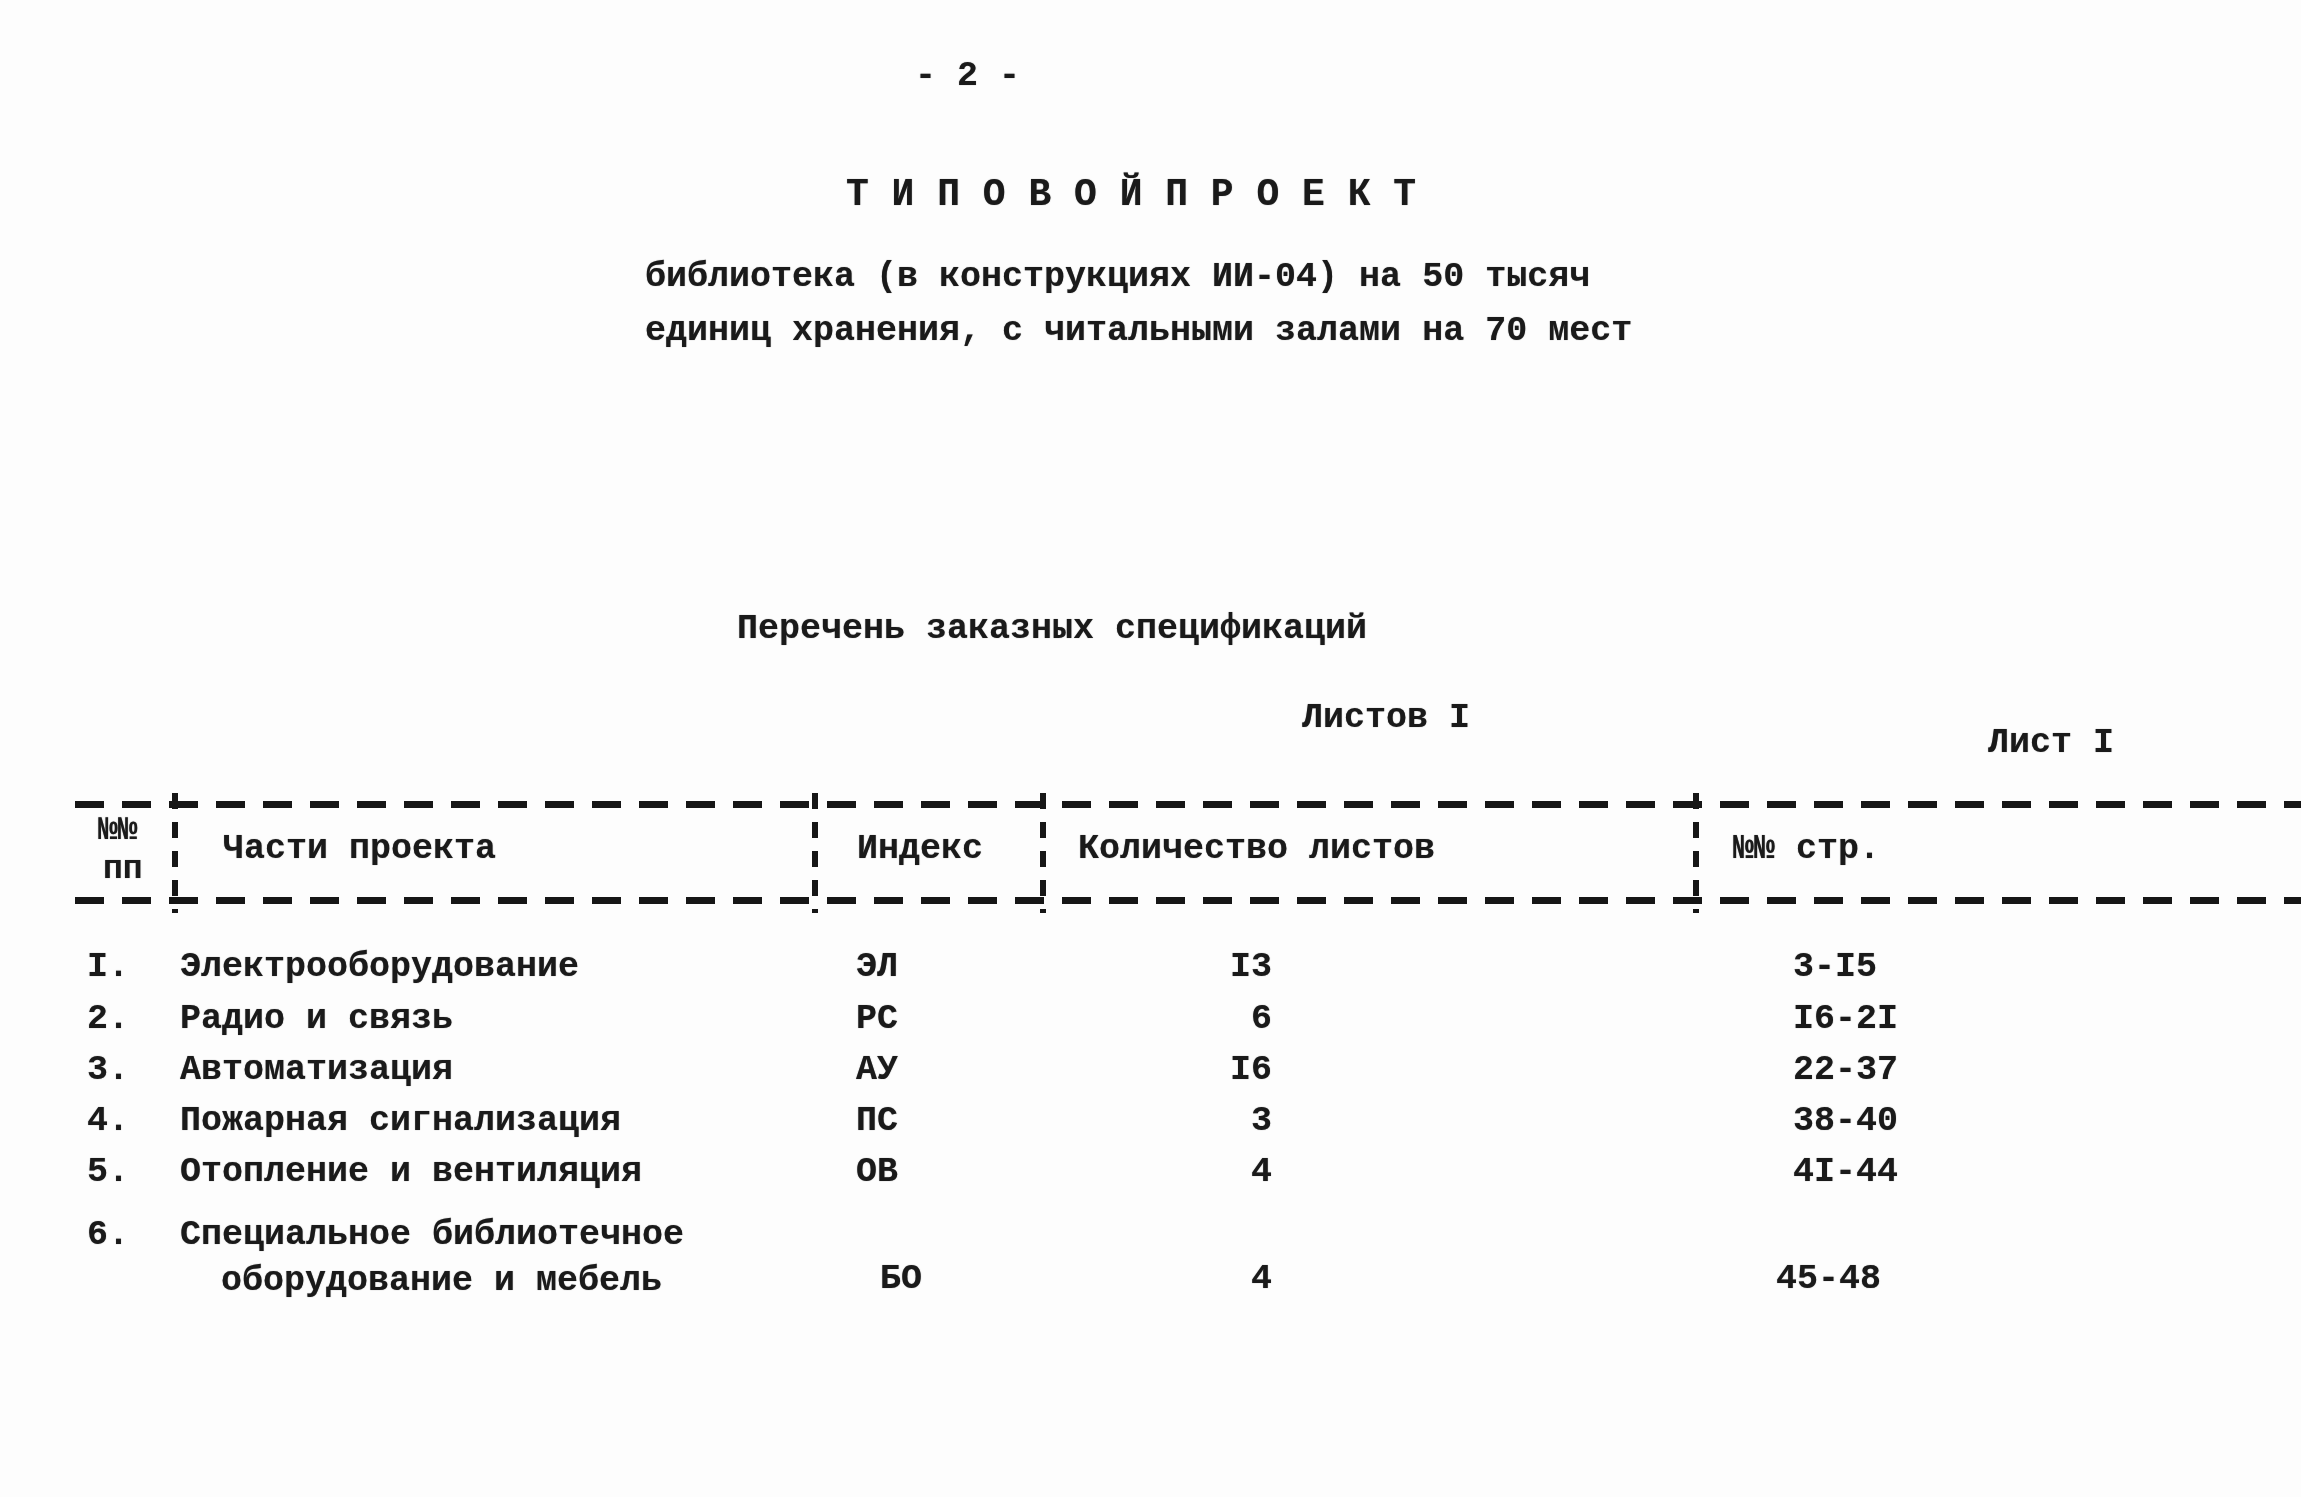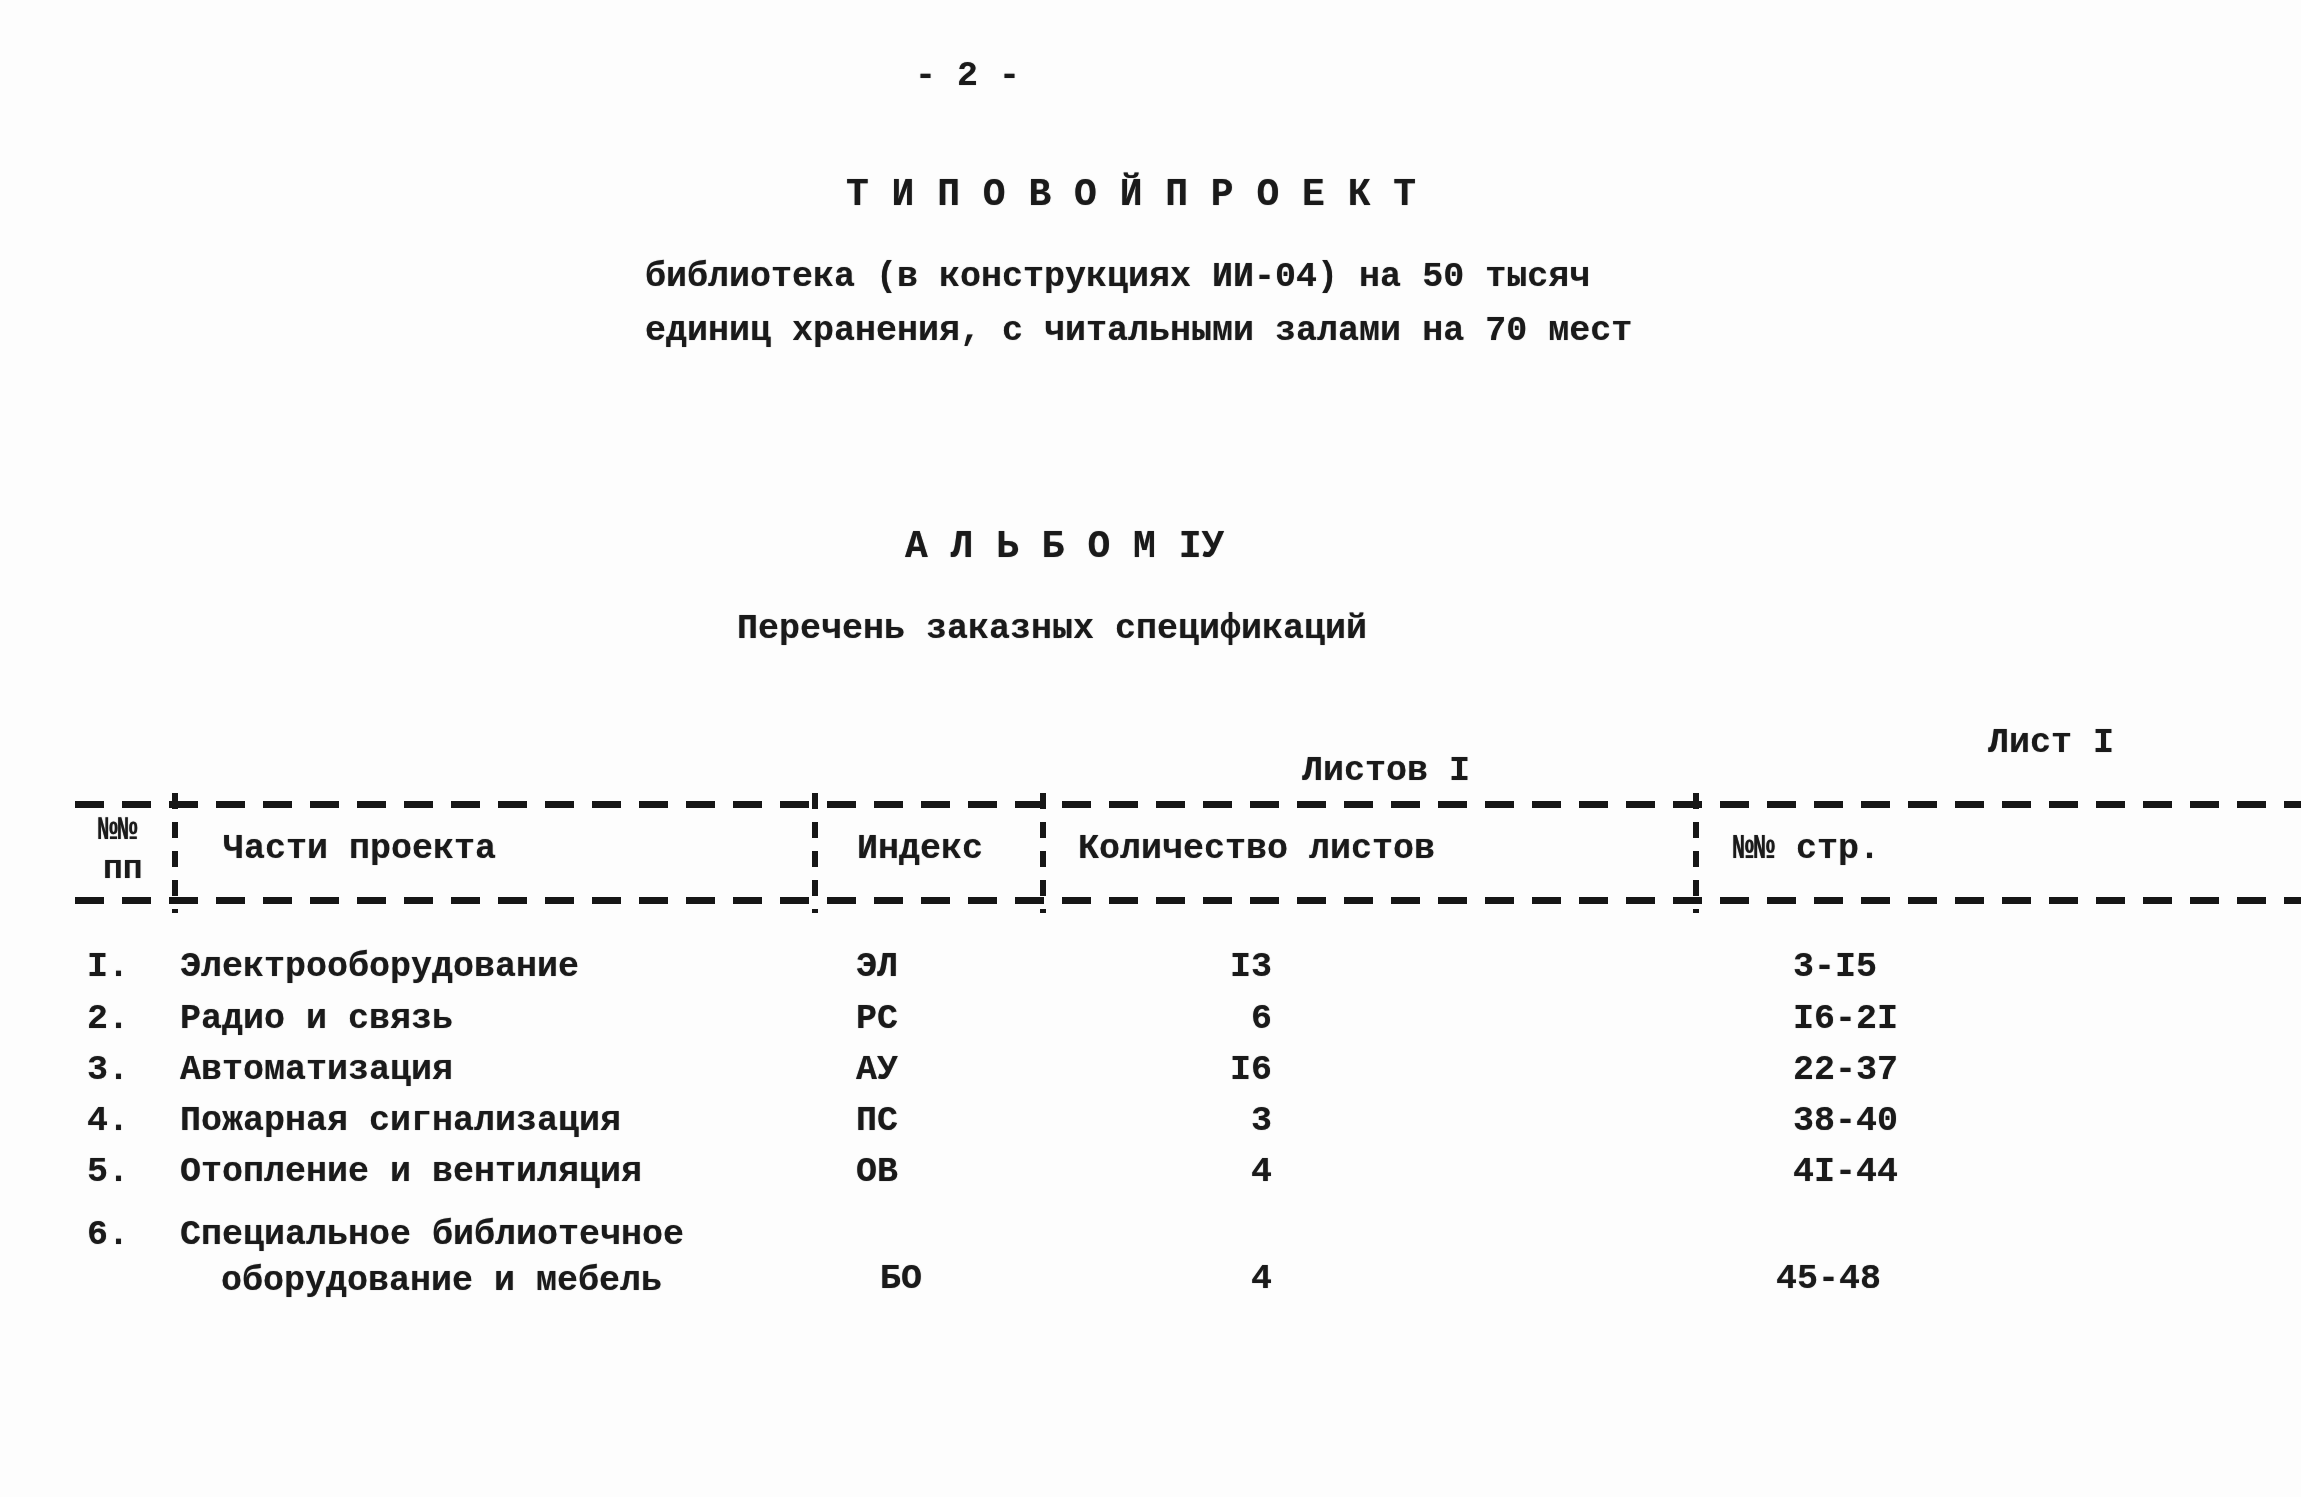--- a/index.html
+++ b/index.html
@@ -47,25 +47,24 @@
 
 <div class="page">
 
   <div class="abs t35" style="left:915px; top:55px;">- 2 -</div>
 
   <div class="abs t38" style="left:830px; top:172px;margin-left:16px;">Т И П О В О Й   П Р О Е К Т</div>
 
   <div class="abs t35" style="left:645px; top:256px;">библиотека (в конструкциях ИИ-04) на 50 тысяч</div>
   <div class="abs t35" style="left:645px; top:310px;">единиц хранения, с читальными залами на 70 мест</div>
 
-  <div class="abs t38" style="left:905px; top:524px;">А Л Ь Б О М  IУ</div>
 
   <div class="abs t35" style="left:737px; top:608px;">Перечень заказных спецификаций</div>
 
-  <div class="abs t35" style="left:1302px; top:750px;">Листов I</div>
+  <div class="abs t35" style="left:1302px; top:697px;">Листов I</div>
   <div class="abs t35" style="left:1988px; top:722px;">Лист I</div>
 
   <div>
 
     <div class="hdash" style="left:75px; top:801px; width:2226px;"></div>
     <div class="hdash" style="left:75px; top:897px; width:2226px;"></div>
     <div class="vdash" style="left:172px; top:793px; height:120px;"></div>
     <div class="vdash" style="left:812px; top:793px; height:120px;"></div>
     <div class="vdash" style="left:1040px; top:793px; height:120px;"></div>
     <div class="vdash" style="left:1693px; top:793px; height:120px;"></div>

